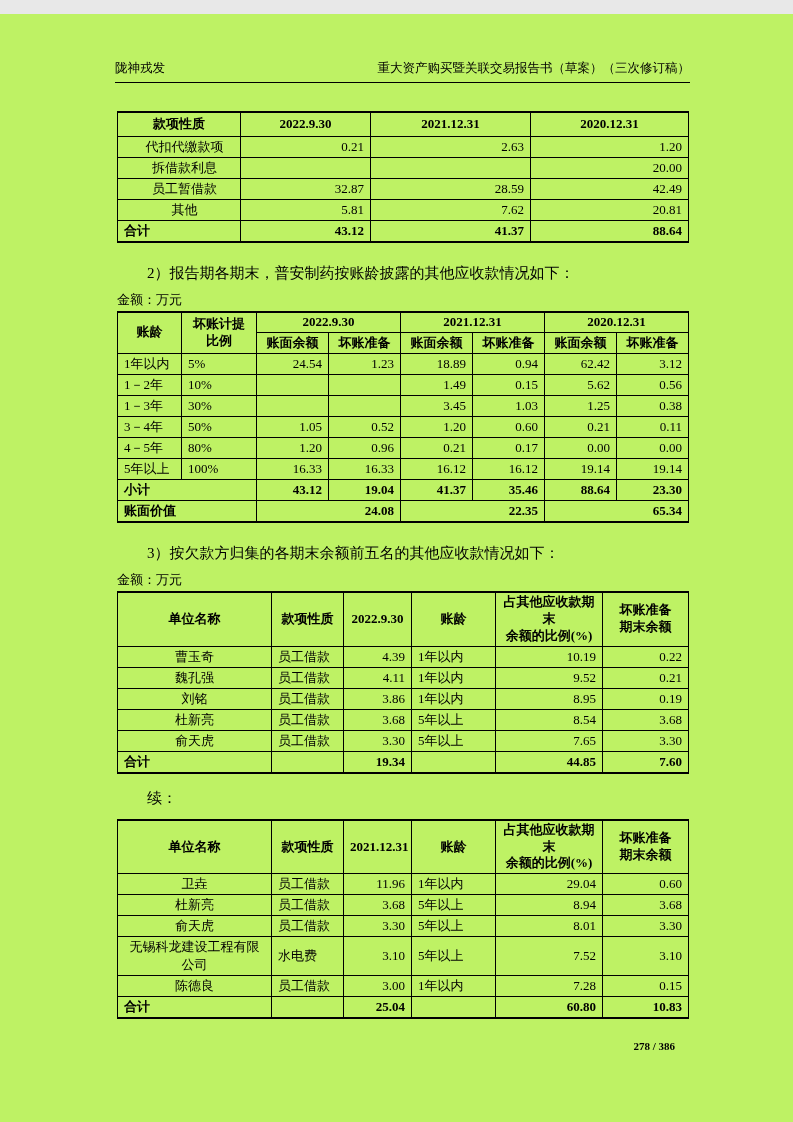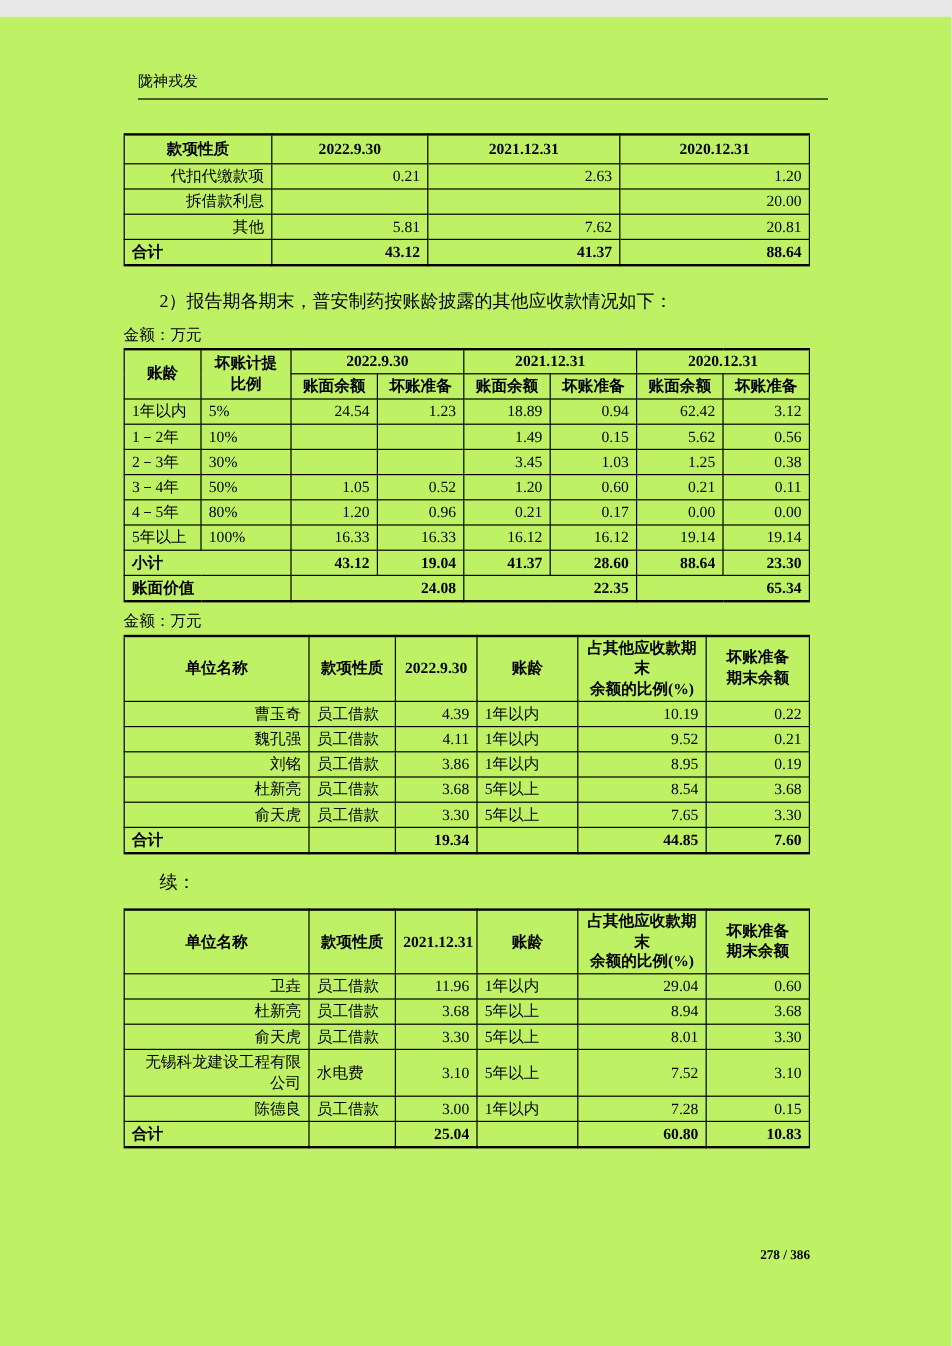--- a/index.html
+++ b/index.html
@@ -21,21 +21,21 @@
     top: 46px;
     display: flex;
     justify-content: space-between;
     align-items: flex-end;
     font-size: 12.5px;
     padding-bottom: 5px;
     border-bottom: 1.5px solid #000;
   }
   .content {
     position: absolute;
-    left: 83px;
+    left: 97px;
     top: 97px;
     width: 600px;
   }
   table {
     border-collapse: collapse;
     table-layout: fixed;
     width: 571px;
     margin-left: 20px;
     border-top: 2.5px solid #000;
     border-bottom: 2.5px solid #000;
@@ -50,21 +50,21 @@
   th {
     font-weight: bold;
     text-align: center;
     white-space: pre-line;
     line-height: 1.3;
     height: 24px;
   }
   td { height: 20px; }
   .t2 th { height: 21px; }
   .t2 td { height: 19px; }
-  .al-l { text-align: right; }
+  .al-l { text-align: center; }
   .al-c { text-align: left; }
   .al-r { text-align: right; }
   .b { font-weight: bold; }
   .t1 td.al-l { padding-left: 17px; }
   .para {
     font-size: 15px;
     margin: 20px 0 0 50px;
     line-height: 1.4;
   }
   .unit {
@@ -85,20 +85,21 @@
     font-weight: bold;
   }
 </style>
 </head>
 <body>
 
 <div class="page">
 
   <div class="page-header">
     <span>陇神戎发</span>
+    <span>重大资产购买暨关联交易报告书（草案）（三次修订稿）</span>
   </div>
 
   <div class="content">
 
     <table class="t1">
       <colgroup>
         <col style="width:123px">
           <col style="width:130px">
           <col style="width:160px">
           <col style="width:158px">
@@ -116,20 +117,26 @@
             <td class="al-l">代扣代缴款项</td>
             <td class="al-r">0.21</td>
             <td class="al-r">2.63</td>
             <td class="al-r">1.20</td>
           </tr>
           <tr>
             <td class="al-l">拆借款利息</td>
             <td class="al-r"></td>
             <td class="al-r"></td>
             <td class="al-r">20.00</td>
+          </tr>
+          <tr>
+            <td class="al-l">员工暂借款</td>
+            <td class="al-r">32.87</td>
+            <td class="al-r">28.59</td>
+            <td class="al-r">42.49</td>
           </tr>
           <tr>
             <td class="al-l">其他</td>
             <td class="al-r">5.81</td>
             <td class="al-r">7.62</td>
             <td class="al-r">20.81</td>
           </tr>
         </tbody>
       <tfoot>
         <tr>
@@ -188,21 +195,21 @@
             <td class="al-c">1－2年</td>
             <td class="al-c">10%</td>
             <td class="al-r"></td>
             <td class="al-r"></td>
             <td class="al-r">1.49</td>
             <td class="al-r">0.15</td>
             <td class="al-r">5.62</td>
             <td class="al-r">0.56</td>
           </tr>
           <tr>
-            <td class="al-c">2－3年</td>
+            <td class="al-c">1－3年</td>
             <td class="al-c">30%</td>
             <td class="al-r"></td>
             <td class="al-r"></td>
             <td class="al-r">3.45</td>
             <td class="al-r">1.03</td>
             <td class="al-r">1.25</td>
             <td class="al-r">0.38</td>
           </tr>
           <tr>
             <td class="al-c">3－4年</td>
@@ -234,33 +241,34 @@
             <td class="al-r">19.14</td>
             <td class="al-r">19.14</td>
           </tr>
         </tbody>
       <tfoot>
         <tr>
           <td colspan="2" class="al-c b">小计</td>
           <td class="al-r b">43.12</td>
           <td class="al-r b">19.04</td>
           <td class="al-r b">41.37</td>
-          <td class="al-r b">28.60</td>
+          <td class="al-r b">35.46</td>
           <td class="al-r b">88.64</td>
           <td class="al-r b">23.30</td>
         </tr>
         <tr>
           <td colspan="2" class="al-c b">账面价值</td>
           <td colspan="2" class="al-r b">24.08</td>
           <td colspan="2" class="al-r b">22.35</td>
           <td colspan="2" class="al-r b">65.34</td>
         </tr>
       </tfoot>
     </table>
 
+    <p class="para">3）按欠款方归集的各期末余额前五名的其他应收款情况如下：</p>
     <div class="unit">金额：万元</div>
 
     <table class="t3">
       <colgroup>
         <col style="width:154px">
           <col style="width:72px">
           <col style="width:68px">
         <col style="width:84px">
           <col style="width:107px">
           <col style="width:86px">

